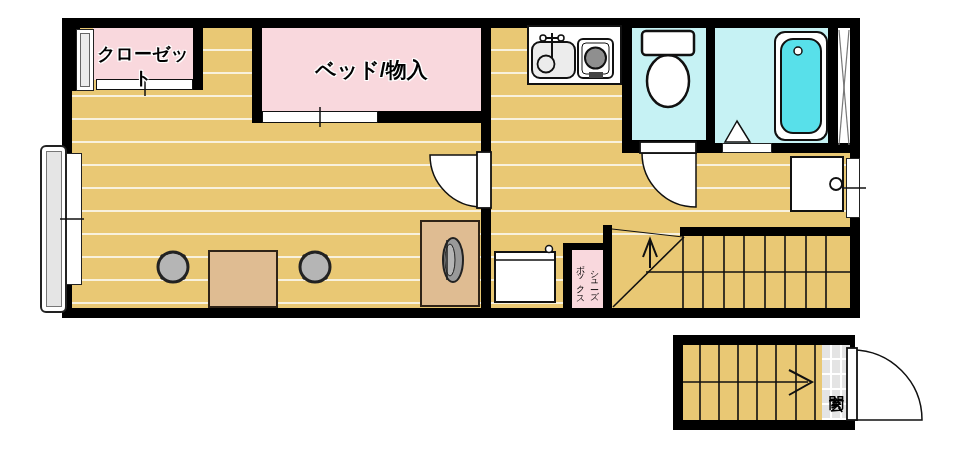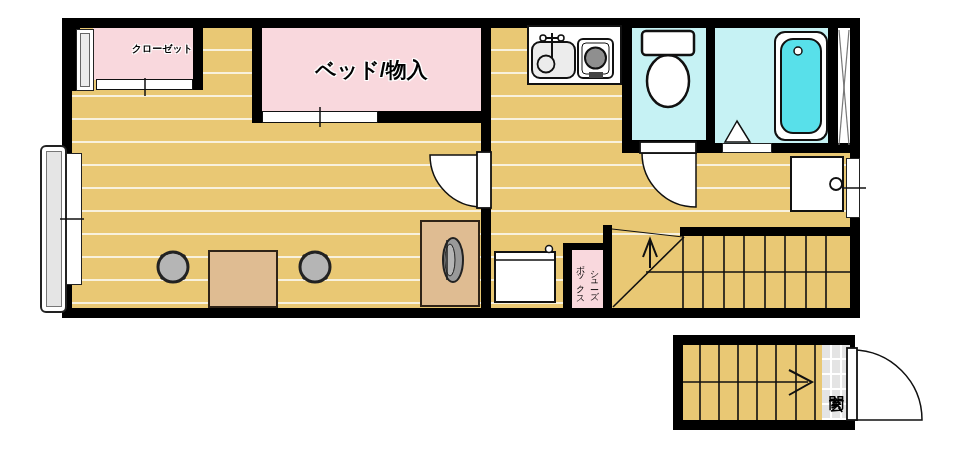--- a/index.html
+++ b/index.html
@@ -73,21 +73,21 @@
   <div class="abs furn" style="left:208px;top:250px;width:70px;height:58px;"></div>
 
   <div class="abs" style="left:40px;top:145px;width:27px;height:168px;background:#fff;border:2px solid #222;border-radius:6px;"></div>
   <div class="abs" style="left:46px;top:151px;width:16px;height:156px;background:#e5e5e5;border:1px solid #777;"></div>
   <div class="abs" style="left:66px;top:153px;width:16px;height:132px;background:#fff;border:1px solid #222;"></div>
 
   <div class="abs wall" style="left:673px;top:335px;width:182px;height:95px;"></div>
   <div class="abs floor-plain" style="left:683px;top:345px;width:139px;height:75px;"></div>
   <div class="abs" id="tile-entry" style="left:822px;top:345px;width:28px;height:75px;"></div>
 
-  <div class="room-label" style="left:93px;top:42px;width:100px;font-size:10px;font-weight:600;text-align:right;">クローゼット</div>
+  <div class="room-label" style="left:93px;top:42px;width:100px;font-size:18px;font-weight:600;">クローゼット</div>
   <div class="room-label" style="left:262px;top:56px;width:219px;font-size:21px;font-weight:bold;">ベッド/物入</div>
   <div class="room-label vtext" style="left:571px;top:251px;width:33px;height:56px;font-size:9px;line-height:14px;text-shadow:none;">シューズ
 ボックス</div>
   <div class="room-label vtext" style="left:820px;top:350px;width:32px;height:66px;font-size:15px;font-weight:bold;text-shadow:none;">玄関</div>
 
   <svg class="overlay" width="975" height="450" viewBox="0 0 975 450">
 
     <g>
       <rect x="532" y="42" width="43" height="36" rx="8" fill="#ececec" stroke="#111" stroke-width="2"></rect>
       <circle cx="546" cy="64" r="8.5" fill="#ececec" stroke="#111" stroke-width="1.8"></circle>

